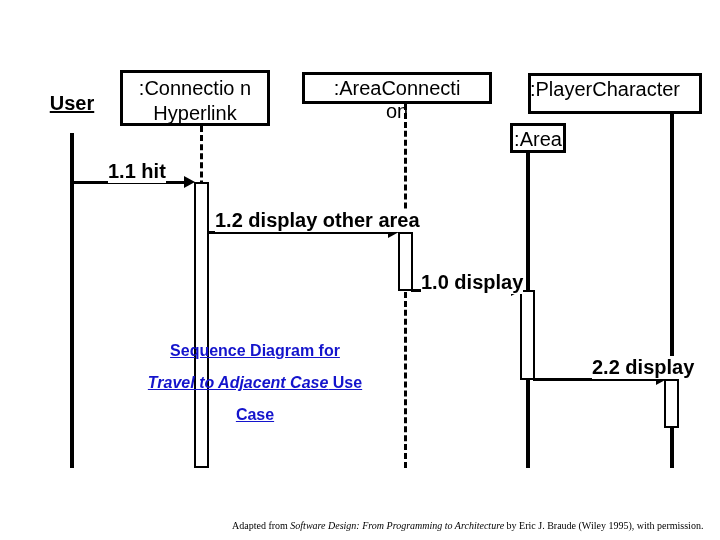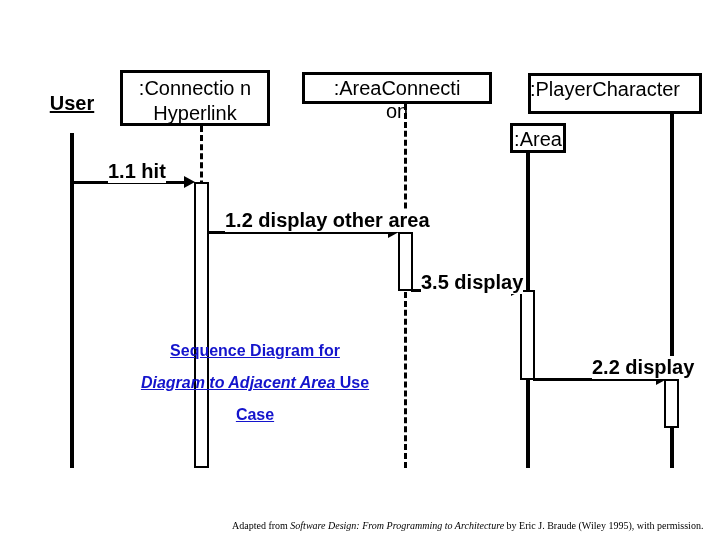--- a/index.html
+++ b/index.html
@@ -162,33 +162,33 @@
   <div class="activation" style="left:398px; top:232px; width:15px; height:59px;"></div>
   <div class="activation" style="left:520px; top:290px; width:15px; height:90px;"></div>
   <div class="activation" style="left:664px; top:379px; width:15px; height:49px;"></div>
 
   <div class="msg-line" style="left:72px; top:181px; width:117px;"></div>
   <div class="msg-head" style="left:184px; top:176px;"></div>
   <div class="msg-label" style="left:108px; top:160px;">1.1 hit</div>
 
   <div class="msg-line" style="left:207px; top:231px; width:186px;"></div>
   <div class="msg-head" style="left:388px; top:226px;"></div>
-  <div class="msg-label" style="left:225px; top:209px;">1.2 display other area</div>
+  <div class="msg-label" style="left:215px; top:209px;">1.2 display other area</div>
 
   <div class="msg-line" style="left:411px; top:289px; width:105px;"></div>
   <div class="msg-head" style="left:511px; top:284px;"></div>
-  <div class="msg-label" style="left:421px; top:271px;">3.5 display</div>
+  <div class="msg-label" style="left:421px; top:271px;">1.0 display</div>
 
   <div class="msg-line" style="left:533px; top:378px; width:128px;"></div>
   <div class="msg-head" style="left:656px; top:373px;"></div>
   <div class="msg-label" style="left:568px; top:356px;margin-left:24px;">2.2 display</div>
 
   <div class="diagram-title" style="left:60px; top:335px; width:390px;">
     <span>Sequence Diagram for</span><br>
-    <span class="ital">Diagram to Adjacent Area</span><span> Use</span><br>
+    <span class="ital">Travel to Adjacent Case</span><span> Use</span><br>
     <span>Case</span>
   </div>
 
   <div class="footer-credit" style="left:232px; top:520px;">
     <span>Adapted from </span><span class="ital">Software Design: From Programming to Architecture</span><span> by Eric J. Braude (Wiley 1995), with permission.</span>
   </div>
 
 </div>
 
 </body></html>

